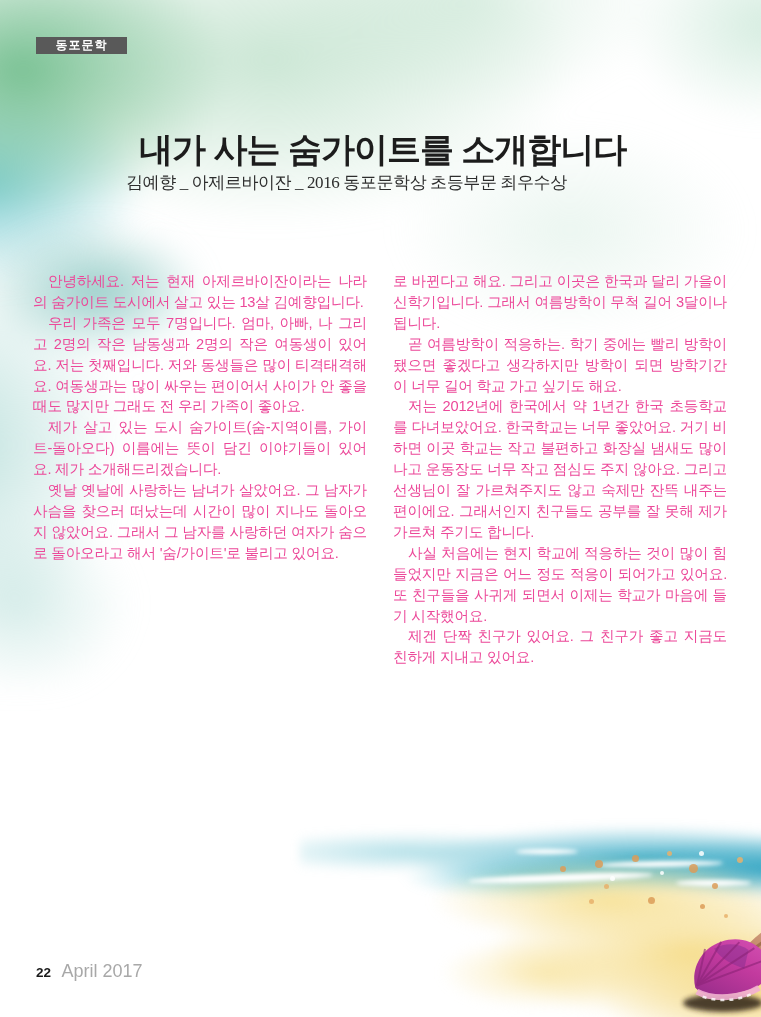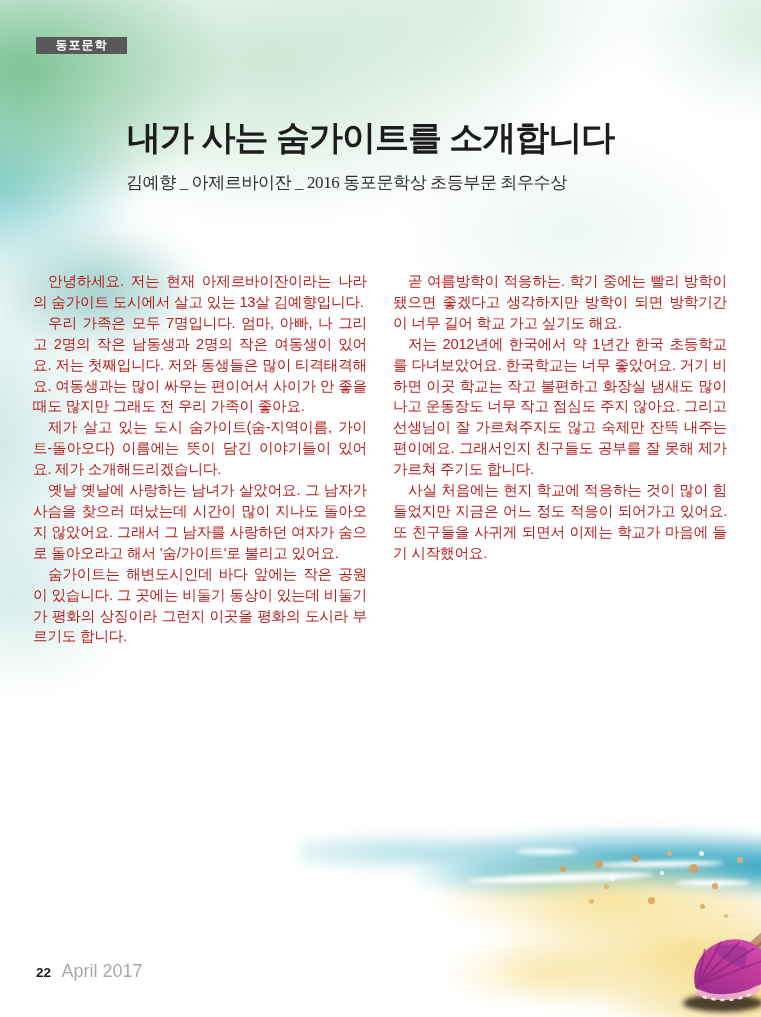--- a/index.html
+++ b/index.html
@@ -58,35 +58,35 @@
   .foam-4{left:516px;top:849px;width:62px;height:5px;}
   .speckle{position:absolute;z-index:1;border-radius:50%;pointer-events:none;opacity:.85;}
   
   .badge{
     position:absolute;z-index:3;left:36px;top:37px;
     width:91px;height:17px;background:#595959;color:#ffffff;
     font-size:12px;font-weight:bold;letter-spacing:1px;
     display:flex;align-items:center;justify-content:center;
   }
   .title{
-    position:absolute;z-index:3;left:123px;top:111px;margin:4px;
+    position:absolute;z-index:3;left:123px;top:111px;margin:16px;
     font-size:34px;font-weight:800;color:#1c1c1c;letter-spacing:-1px;white-space:nowrap;
   }
   .byline{
     position:absolute;z-index:3;left:126px;top:171px;
     font-size:17px;color:#2d2d2d;letter-spacing:-0.4px;white-space:nowrap;font-family:Liberation Serif, serif;
   }
   
   .columns{
     position:absolute;z-index:2;left:33px;top:271px;width:694px;
     display:flex;gap:26px;
   }
   .col{
     width:334px;
-    font-size:14.6px;line-height:20.9px;color:#b91c1c;
+    font-size:14.6px;line-height:20.9px;color:#ec4899;
     text-align:justify;letter-spacing:-0.2px;word-break:break-all;
   }
   .col p{margin:0;text-indent:15px;}
   .col p.no-indent{text-indent:0;}
   
   .footer{position:absolute;z-index:3;left:36px;top:961px;white-space:nowrap;}
   .pagenum{font-weight:bold;color:#1a1a1a;font-size:13.5px;}
   .issue{color:#a8a8a8;font-size:18px;margin-left:6px;}
   
   .shells{position:absolute;z-index:2;left:625px;top:885px;pointer-events:none;}
@@ -169,26 +169,27 @@
   </div>
   <h1 class="title">내가 사는 숨가이트를 소개합니다</h1>
   <div class="byline">김예향 _ 아제르바이잔 _ 2016 동포문학상 초등부문 최우수상</div>
 
   <main class="columns">
     <section class="col">
       <p>안녕하세요. 저는 현재 아제르바이잔이라는 나라의 숨가이트 도시에서 살고 있는 13살 김예향입니다.</p>
       <p>우리 가족은 모두 7명입니다. 엄마, 아빠, 나 그리고 2명의 작은 남동생과 2명의 작은 여동생이 있어요. 저는 첫째입니다. 저와 동생들은 많이 티격태격해요. 여동생과는 많이 싸우는 편이어서 사이가 안 좋을 때도 많지만 그래도 전 우리 가족이 좋아요.</p>
       <p>제가 살고 있는 도시 숨가이트(숨-지역이름, 가이트-돌아오다) 이름에는 뜻이 담긴 이야기들이 있어요. 제가 소개해드리겠습니다.</p>
       <p>옛날 옛날에 사랑하는 남녀가 살았어요. 그 남자가 사슴을 찾으러 떠났는데 시간이 많이 지나도 돌아오지 않았어요. 그래서 그 남자를 사랑하던 여자가 숨으로 돌아오라고 해서 '숨/가이트'로 불리고 있어요.</p>
-      <p>숨가이트는 해변도시인데 바다 앞에는 작은 공원이 있습니다. 그 곳에는 비둘기 동상이 있는데 비둘기가 평화의 상징이라 그런지 이곳을 평화의 도시라 부르기도 합니다.</p>
     </section>
     <section class="col">
+      <p class="no-indent">로 바뀐다고 해요. 그리고 이곳은 한국과 달리 가을이 신학기입니다. 그래서 여름방학이 무척 길어 3달이나 됩니다.</p>
       <p>곧 여름방학이 적응하는. 학기 중에는 빨리 방학이 됐으면 좋겠다고 생각하지만 방학이 되면 방학기간이 너무 길어 학교 가고 싶기도 해요.</p>
       <p>저는 2012년에 한국에서 약 1년간 한국 초등학교를 다녀보았어요. 한국학교는 너무 좋았어요. 거기 비하면 이곳 학교는 작고 불편하고 화장실 냄새도 많이 나고 운동장도 너무 작고 점심도 주지 않아요. 그리고 선생님이 잘 가르쳐주지도 않고 숙제만 잔뜩 내주는 편이에요. 그래서인지 친구들도 공부를 잘 못해 제가 가르쳐 주기도 합니다.</p>
       <p>사실 처음에는 현지 학교에 적응하는 것이 많이 힘들었지만 지금은 어느 정도 적응이 되어가고 있어요. 또 친구들을 사귀게 되면서 이제는 학교가 마음에 들기 시작했어요.</p>
+      <p>제겐 단짝 친구가 있어요. 그 친구가 좋고 지금도 친하게 지내고 있어요.</p>
     </section>
   </main>
 
   <footer class="footer">
     <span class="pagenum">22</span>
     <span class="issue">April 2017</span>
   </footer>
 
 </div>
 

